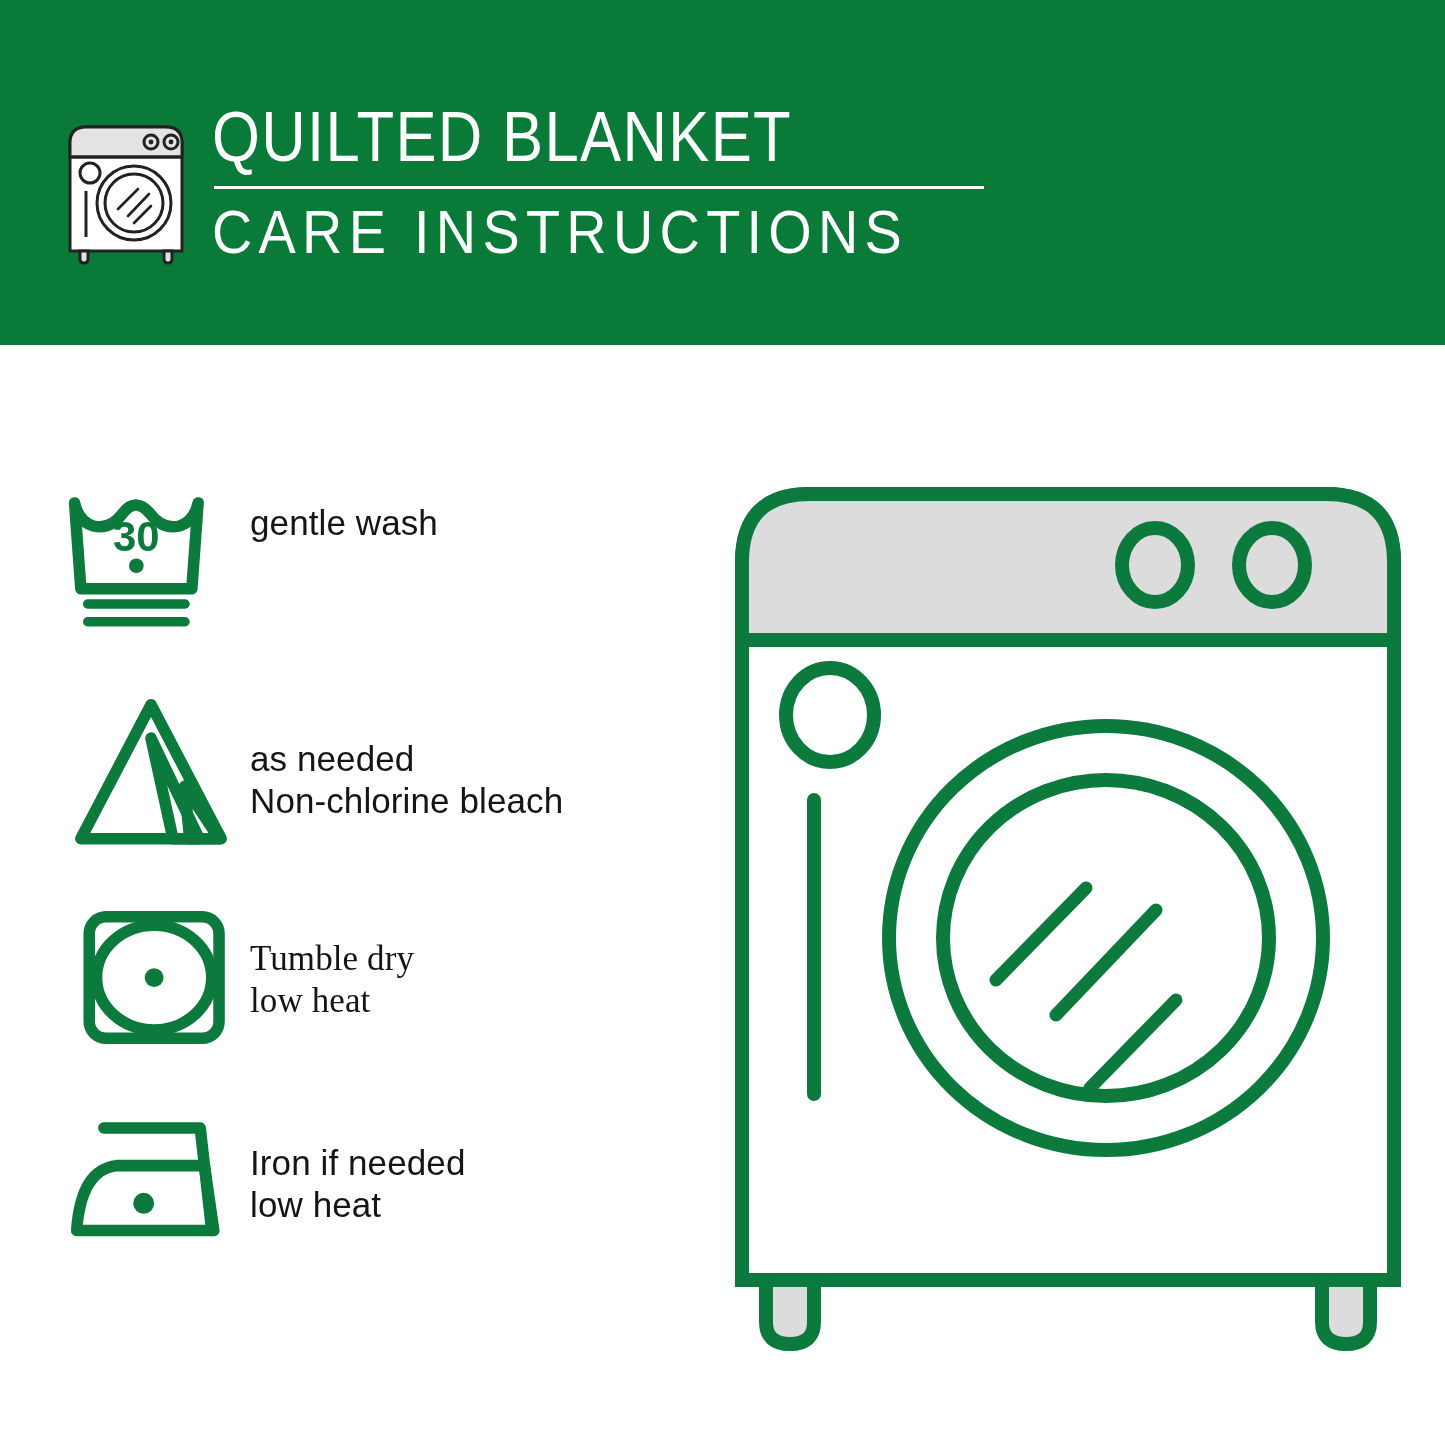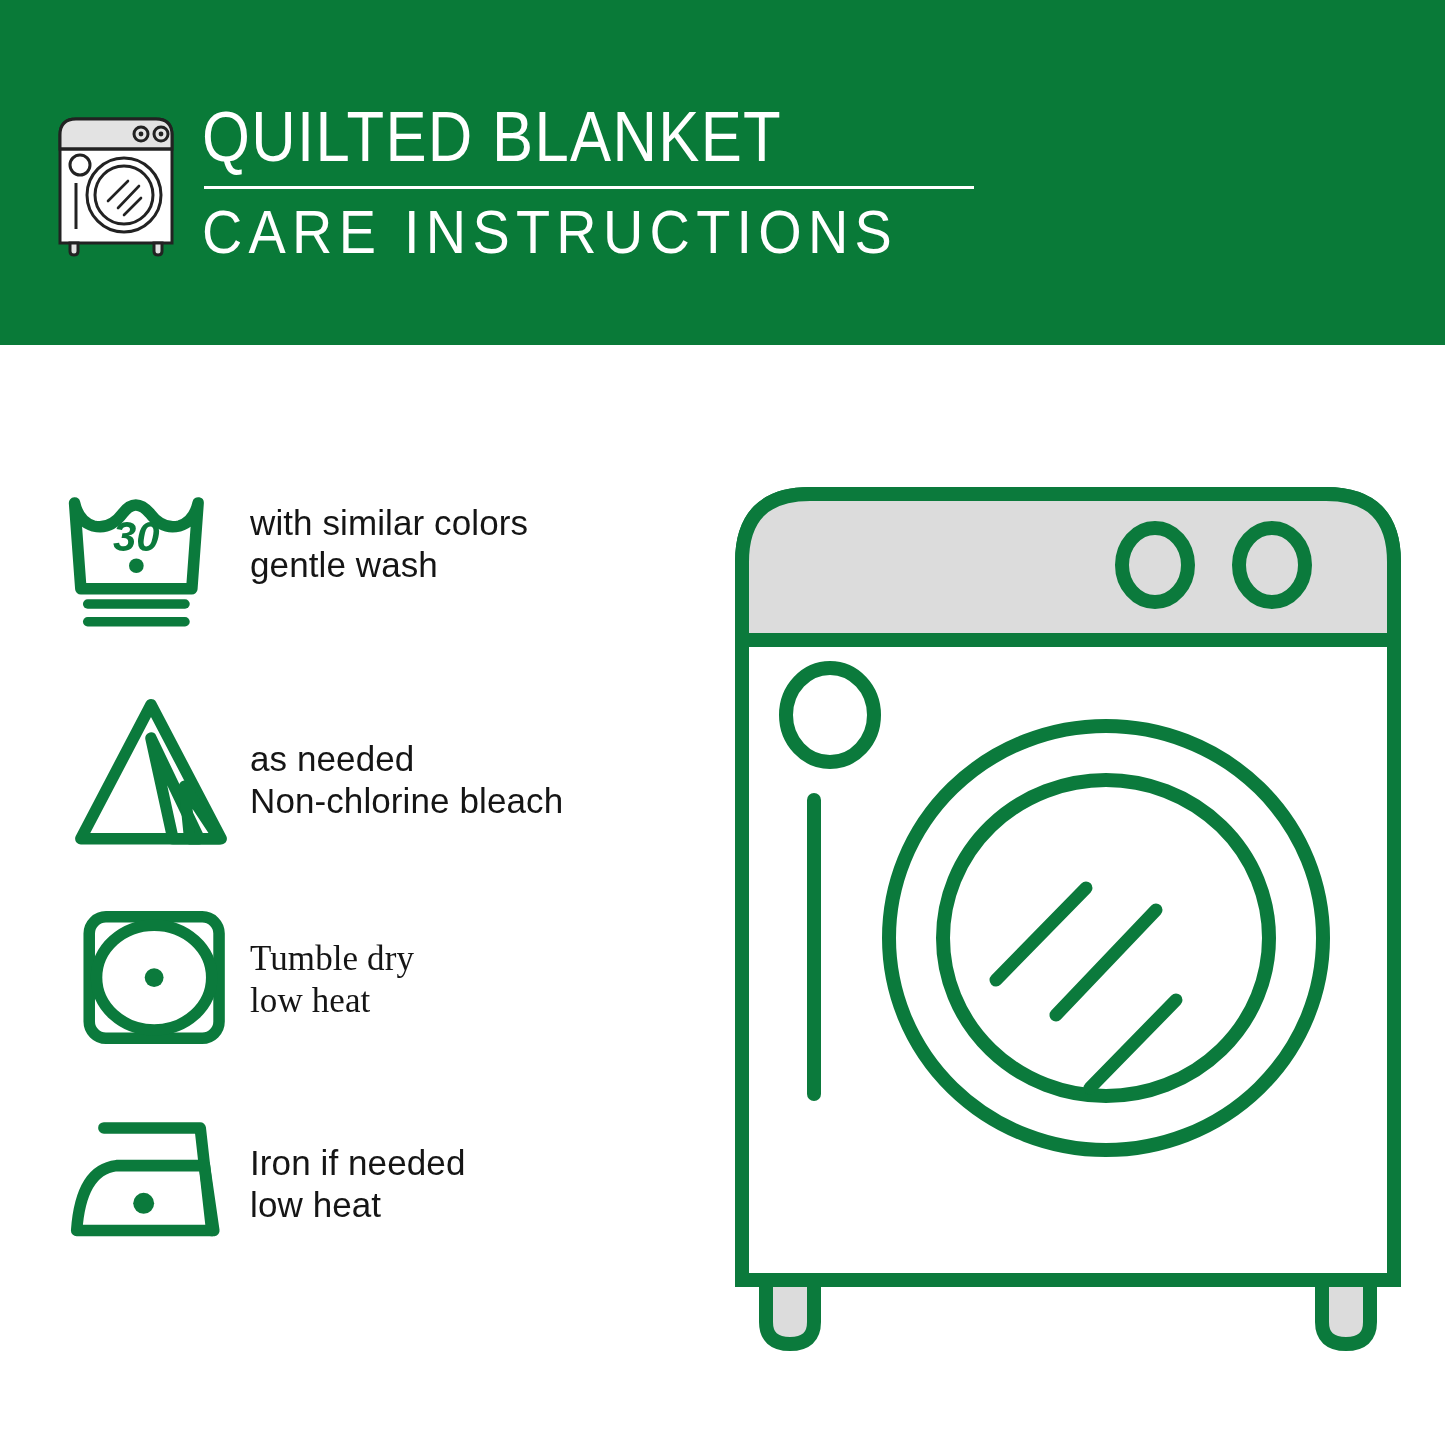--- a/index.html
+++ b/index.html
@@ -25,24 +25,24 @@
     position: absolute;
     left: 0;
     top: 0;
     width: 1445px;
     height: 345px;
     background: #097a38;
   }
 
   .header-inner {
     position: absolute;
-    left: 52px;
+    left: 62px;
     top: 98px;
     display: flex;
-    align-items: center;
+    align-items: flex-end;
   }
 
   .header-logo {
     width: 128px;
     height: 150px;
     flex: 0 0 auto;
   }
 
   .header-titles {
     margin-left: 22px;
@@ -94,21 +94,20 @@
     height: 208px;
   }
 
   .row-icon {
     flex: 0 0 auto;
     width: 178px;
     height: 152px;
     display: flex;
     align-items: center;
     justify-content: flex-start;
-    font-style: italic;
   }
 
   .row-text {
     flex: 1 1 auto;
     padding-left: 10px;
     padding-top: 22px;
     font-family: "Liberation Sans", sans-serif;
     font-size: 35px;
     line-height: 42px;
     color: #151515;
@@ -197,21 +196,20 @@
 
           <text x="71" y="66" font-family="Liberation Sans, sans-serif" font-size="40" font-weight="bold" fill="#0b7a3c" text-anchor="middle">30</text>
 
           <circle cx="71" cy="80" r="7" fill="#0b7a3c"></circle>
 
           <rect x="20" y="112" width="102" height="9" rx="4.5" fill="#0b7a3c"></rect>
           <rect x="20" y="129" width="102" height="9" rx="4.5" fill="#0b7a3c"></rect>
         </svg>
       </div>
       <div class="row-text">
-        <span class="ln">with similar colors</span>
         <span class="ln">gentle wash</span>
       </div>
     </div>
 
     <div class="row row-bleach">
       <div class="row-icon">
         <svg viewBox="0 0 170 160" xmlns="http://www.w3.org/2000/svg">
 
           <path d="M85 14 L152 142 H18 Z" fill="none" stroke="#0b7a3c" stroke-width="11" stroke-linejoin="round"></path>
 

